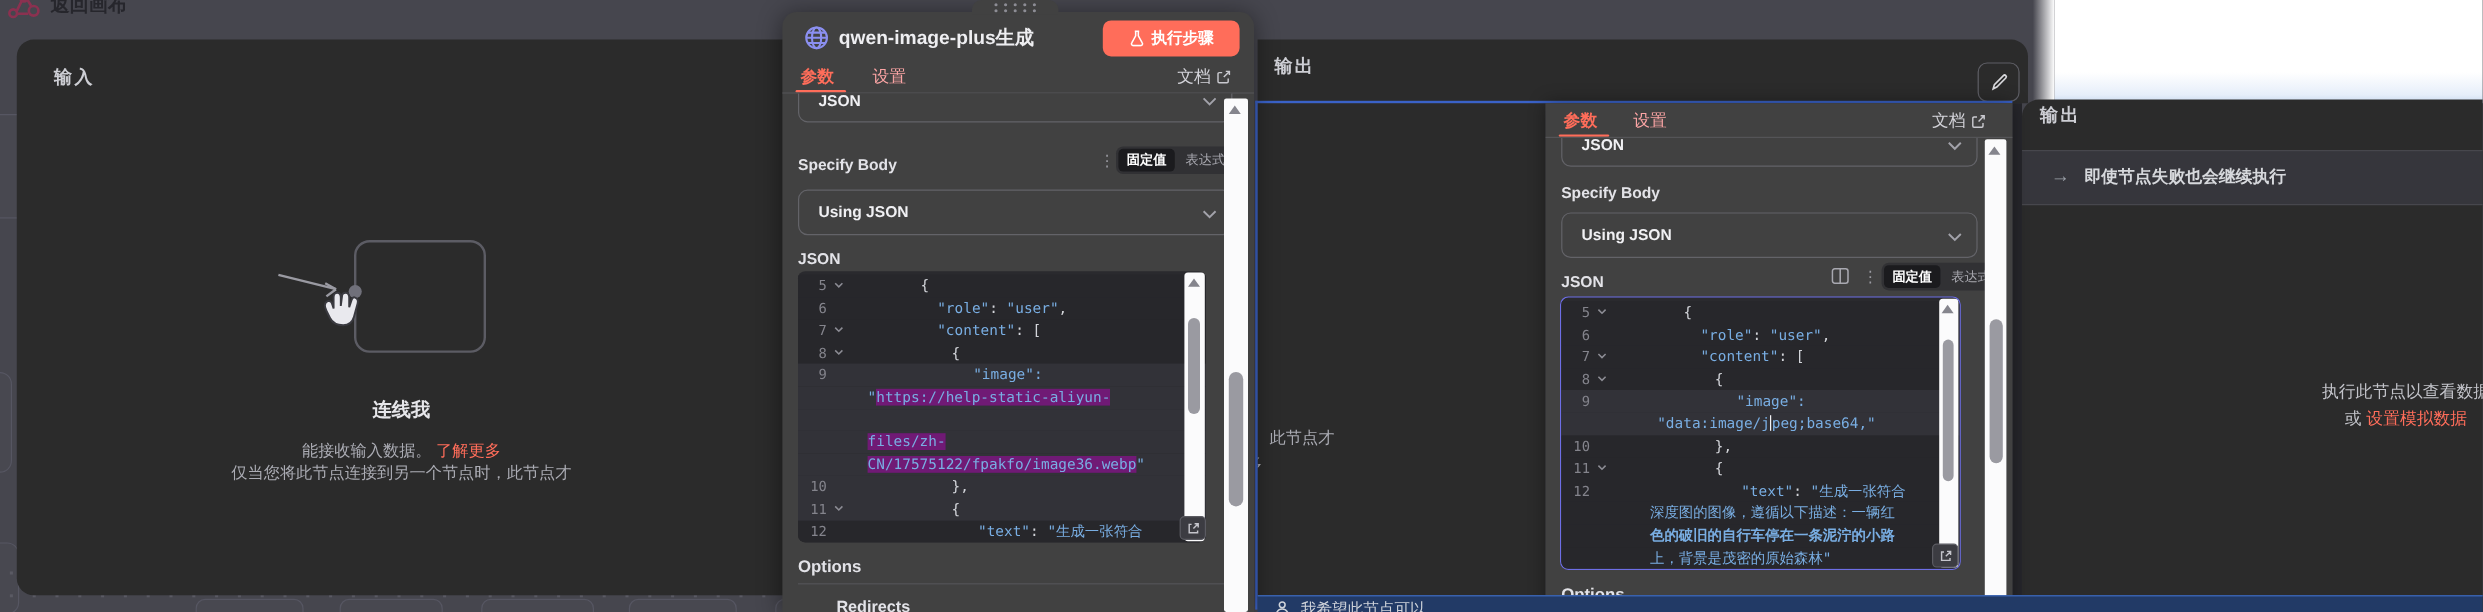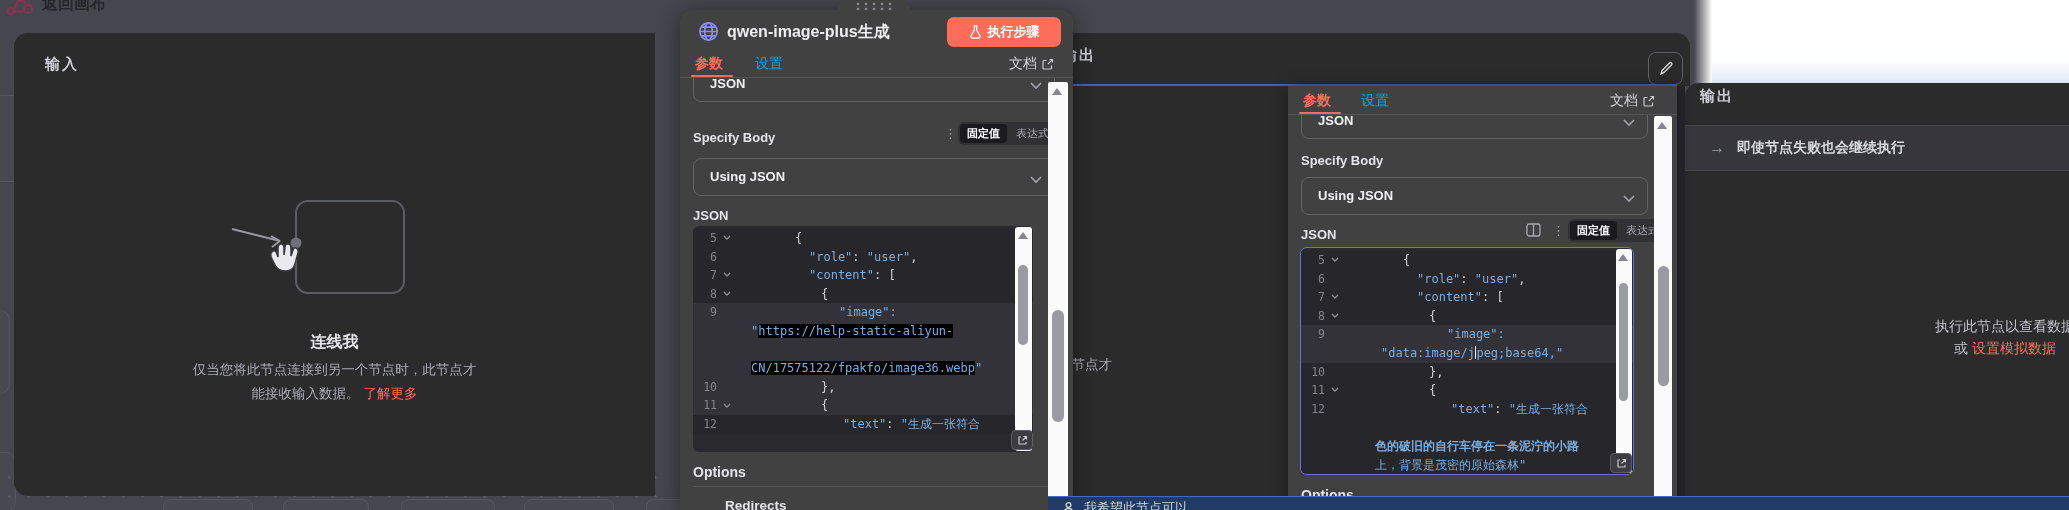--- a/index.html
+++ b/index.html
@@ -5,21 +5,21 @@
   html,body{margin:0;padding:0;}
   body{width:2069px;height:510px;position:relative;overflow:hidden;
        background:#46464e;font-family:"Liberation Sans","DejaVu Sans",sans-serif;
        -webkit-font-smoothing:antialiased;}
   .abs{position:absolute;}
   .panel-dark{background:#2b2b2b;}
   .cfg{background:#414141;}
   .hdr-label{font-size:15px;font-weight:600;color:#cdced4;}
   .dots{background-image:radial-gradient(#5a5a64 1.2px,rgba(0,0,0,0) 1.3px);background-size:19px 19px;}
   .ghost-node{border:1.5px solid #565662;border-radius:8px;background:rgba(90,90,100,.12);}
-  .tab{font-size:14px;color:#0ea5e9;cursor:pointer;}
+  .tab{font-size:14px;color:#fca5a5;cursor:pointer;}
   .tab.active{color:#ff6d5a;font-weight:600;}
   .tab-underline{height:2px;background:#ff6d5a;border-radius:1px;}
   .divider{background:#545457;height:1px;}
   .field-label{font-size:13px;font-weight:700;color:#e3e3e8;}
   .dropdown{border:1px solid #636368;border-radius:8px;background:#414141;}
   .dd-text{font-size:13px;font-weight:600;color:#f0f0f3;}
   .chev{width:12px;height:12px;}
   .toggle-wrap{background:#313134;border-radius:6px;padding:2px;display:flex;align-items:center;gap:2px;}
   .tg{font-size:11px;padding:2px 7px;border-radius:4px;color:#a9a9b0;white-space:nowrap;}
   .tg.on{background:#1b1b1e;color:#fff;font-weight:700;}
@@ -27,21 +27,21 @@
           font-family:"DejaVu Sans Mono","Liberation Mono",monospace;font-size:12px;}
   .crow{display:flex;height:18.6px;line-height:18.6px;white-space:nowrap;background:#2a2a2e;}
   .crow.dim{background:#27272b;}
   .crow.hl{background:#323238;}
   .gut{width:50px;flex:0 0 50px;display:flex;align-items:center;}
   .lnum{width:24px;text-align:right;color:#84848c;font-size:11.5px;}
   .lchev{margin-left:6px;color:#8c8c94;display:inline-flex;}
   .cline{flex:1;}
   .c-b{color:#79aee3;}
   .c-w{color:#d3d5da;}
-  .sel{background:#000000;}
+  .sel{background:#701a75;}
   .caret{display:inline-block;width:1.5px;height:13px;background:#f2f2f5;vertical-align:-2px;}
   .vscroll{background:#fbfbfc;border-radius:3px;}
   .vthumb{background:#9a9aa1;border-radius:6px;position:absolute;}
   .tri-up{width:0;height:0;border-left:5px solid rgba(0,0,0,0);border-right:5px solid rgba(0,0,0,0);border-bottom:7px solid #85858d;position:absolute;}
   .expand-btn{width:20px;height:18px;background:#3c3c42;border:1px solid #5b5b62;border-radius:4px;
               display:flex;align-items:center;justify-content:center;}
   .link{color:#ff6d5a;}
   .cjk-body{font-size:13.5px;color:#abacb4;}
   .run-btn{background:#ff6d5a;border-radius:7px;color:#fff;font-size:13px;font-weight:700;
            display:flex;align-items:center;justify-content:center;gap:6px;}
@@ -95,43 +95,43 @@
           <path d="M76 48 l-9 -5 M76 48 l-8 6"></path>
       </g>
       <g transform="translate(62,52)">
         <path d="M6 14 q-3 -6 1 -8 q3 -1 4 3 l1 3 l0 -9 q0 -4 3 -4 q3 0 3 4 l0 7 l1 -8 q0 -3 3 -3 q3 0 3 4 l0 8 l2 -6 q1 -3 3 -2 q3 1 2 5 l-3 11 q-2 7 -9 7 q-8 0 -11 -6 z" fill="#e9e9ee" stroke="#3a3a40" stroke-width="1.6"></path>
       </g>
     </svg>
   </div>
 
   <div style="position:absolute;left:0;top:299px;width:641px;text-align:center;font-size:16px;font-weight:700;color:#e6e6ea;">连线我</div>
   <div style="position:absolute;left:0;top:328px;width:641px;text-align:center;" class="cjk-body">
-    <div><span>仅当您将此节点连接到另一个节点时，此节点才</span></div>
     <div style="margin-top:6px;">
       <span>能接收输入数据。</span>
       <span class="link">了解更多</span>
     </div>
+    <div><span>仅当您将此节点连接到另一个节点时，此节点才</span></div>
   </div>
 </div>
 
 <div class="abs panel-dark" style="left:1048px;top:33px;width:642px;height:53px;border-radius:0 14px 0 0;">
   <div class="hdr-label" style="position:absolute;left:14px;top:13px;letter-spacing:2px;">输出</div>
   <div class="icon-btn" style="position:absolute;left:600px;top:19px;width:33px;height:31px;">
     <span style="display:inline-flex;">
       <svg width="16" height="16" viewBox="0 0 16 16">
           <path d="M3 13l1-3.5L11.5 2a1.4 1.4 0 012 2L6 11.5 3 13z" fill="none" stroke="#d8d8dc" stroke-width="1.4"></path>
         </svg>
     </span>
   </div>
 </div>
 
 <div class="abs" style="left:1046px;top:84px;width:631px;height:2px;background:#3a62c8;"></div>
 <div class="abs" style="left:1046px;top:84px;width:2px;height:424px;background:#3a62c8;"></div>
 
-<div class="abs cfg" style="left:680px;top:10px;width:393px;height:500px;border-radius:12px 12px 0 0;box-shadow:0 2px 20px rgba(0,0,0,.45);">
+<div class="abs cfg" style="left:652px;top:10px;width:393px;height:500px;border-radius:12px 12px 0 0;box-shadow:0 2px 20px rgba(0,0,0,.45);">
 
   <div class="cfg" style="position:absolute;left:158px;top:-10px;width:72px;height:12px;border-radius:8px 8px 0 0;display:flex;align-items:center;justify-content:center;">
     <svg width="40" height="9" viewBox="0 0 40 9">
       <g fill="#8d8d95">
         <circle cx="4" cy="2" r="1.3"></circle>
           <circle cx="12" cy="2" r="1.3"></circle>
           <circle cx="20" cy="2" r="1.3"></circle>
           <circle cx="28" cy="2" r="1.3"></circle>
           <circle cx="36" cy="2" r="1.3"></circle>
         <circle cx="4" cy="7" r="1.3"></circle>
@@ -256,20 +256,26 @@
         </div>
         <div class="crow hl">
           <span class="gut">
             <span class="lnum"></span>
           </span>
         </div>
         <div class="crow hl">
           <span class="gut">
             <span class="lnum"></span>
           </span>
+          <span class="cline" style="padding-left: 8px;"><span class="c-b sel">files/zh-</span></span>
+        </div>
+        <div class="crow hl">
+          <span class="gut">
+            <span class="lnum"></span>
+          </span>
           <span class="cline" style="padding-left: 8px;"><span class="c-b sel">CN/17575122/fpakfo/image36.webp</span><span class="c-b">"</span></span>
         </div>
         <div class="crow hl">
           <span class="gut">
             <span class="lnum">10</span>
           </span>
           <span class="cline" style="padding-left: 78px;"><span class="c-w">},</span></span>
         </div>
         <div class="crow hl">
           <span class="gut">
@@ -449,20 +455,21 @@
         <div class="crow dim">
           <span class="gut">
             <span class="lnum">12</span>
           </span>
           <span class="cline" style="padding-left: 100px;"><span class="c-b">"text"</span><span class="c-w">: </span><span class="c-b">"生成一张符合</span></span>
         </div>
         <div class="crow dim">
           <span class="gut">
             <span class="lnum"></span>
           </span>
+          <span class="cline" style="padding-left: 24px;"><span class="c-b">深度图的图像，遵循以下描述：一辆红</span></span>
         </div>
         <div class="crow dim">
           <span class="gut">
             <span class="lnum"></span>
           </span>
           <span class="cline" style="padding-left: 24px; font-weight: bold;"><span class="c-b">色的破旧的自行车停在一条泥泞的小路</span></span>
         </div>
         <div class="crow dim">
           <span class="gut">
             <span class="lnum"></span>

